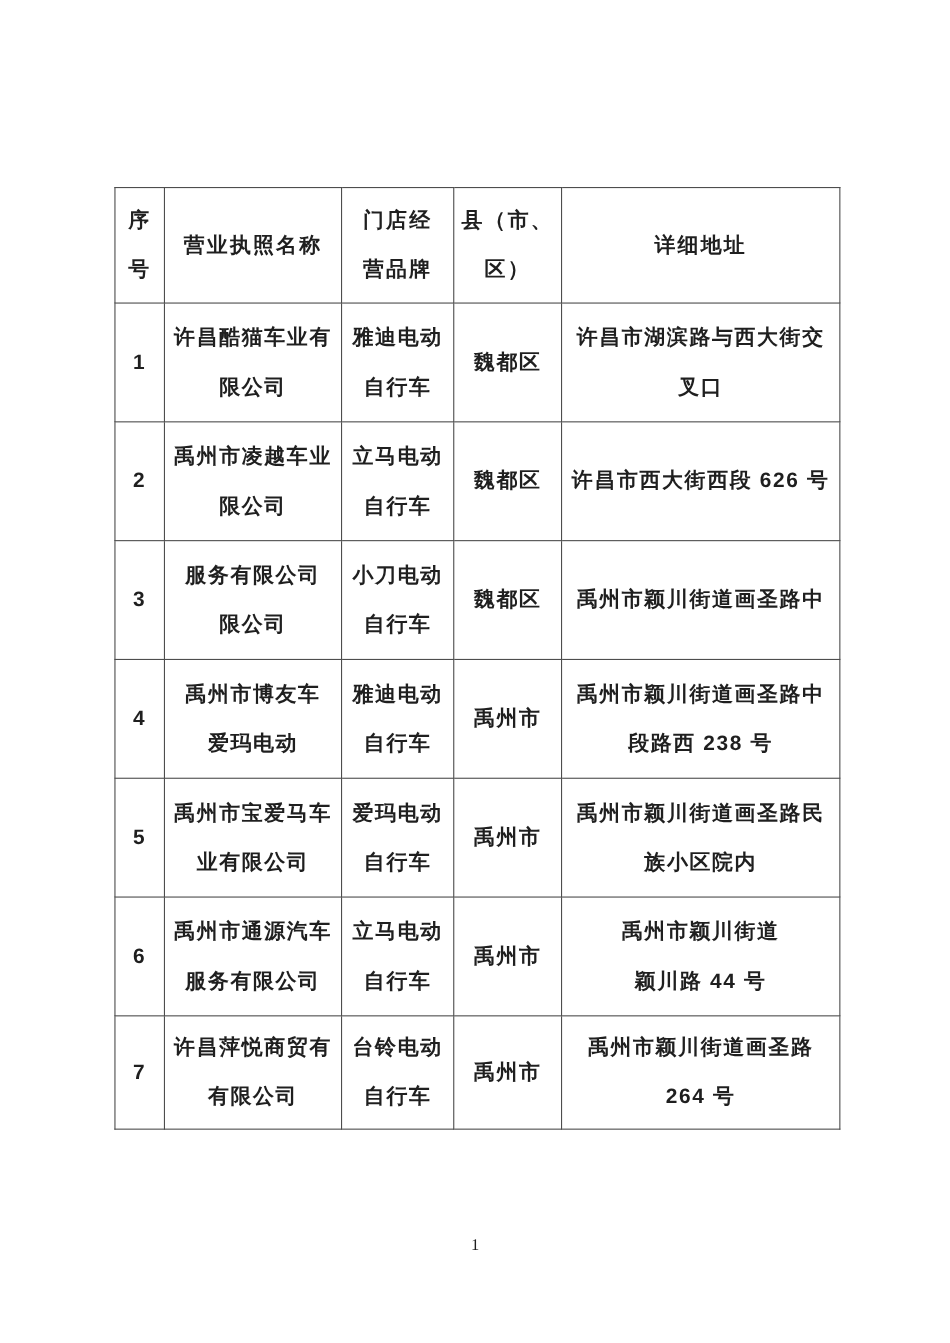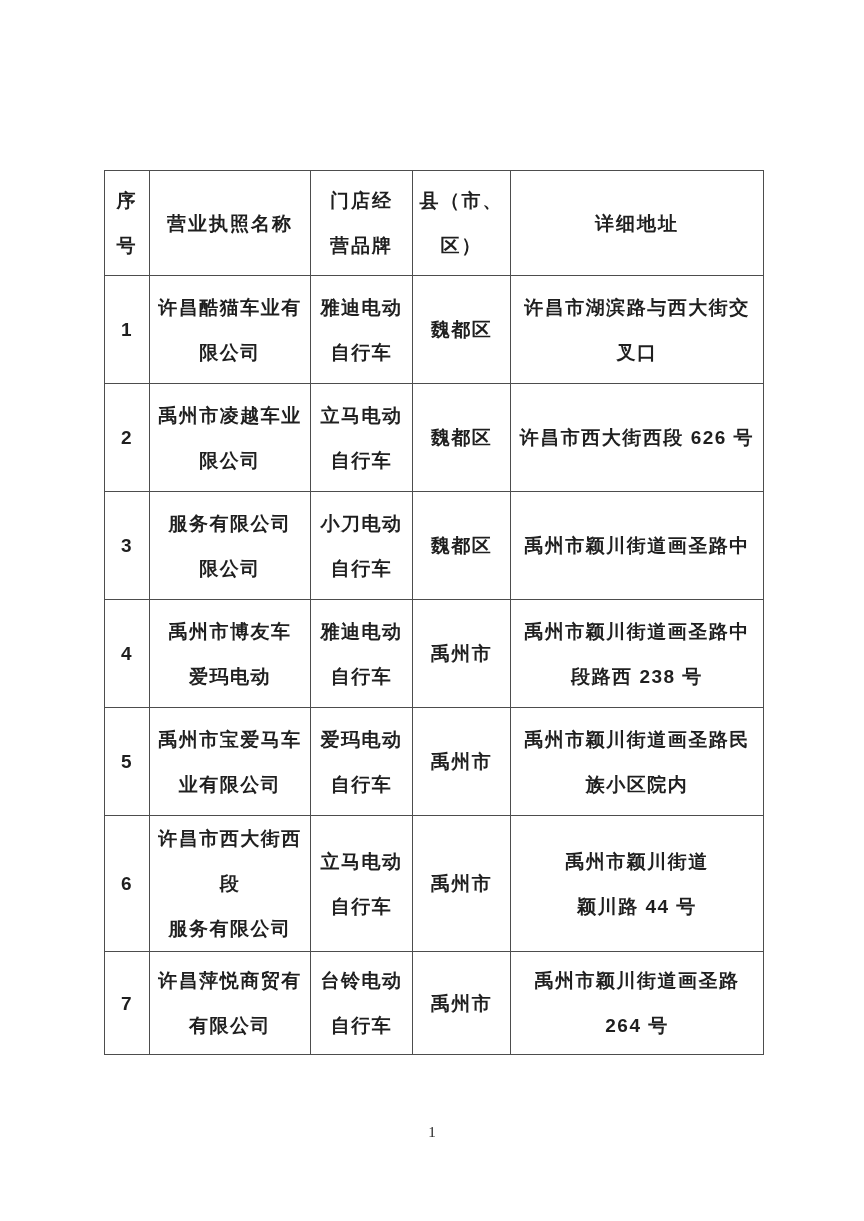--- a/index.html
+++ b/index.html
@@ -130,21 +130,21 @@
 业有限公司</td>
     <td>爱玛电动
 自行车</td>
     <td>禹州市</td>
     <td>禹州市颖川街道画圣路民
 族小区院内</td>
   </tr>
 
   <tr>
     <td>6</td>
-    <td>许昌市西大街西段
+    <td>禹州市通源汽车
 服务有限公司</td>
     <td>立马电动
 自行车</td>
     <td>禹州市</td>
     <td>禹州市颖川街道
 颖川路 44 号</td>
   </tr>
 
   <tr>
     <td>7</td>

